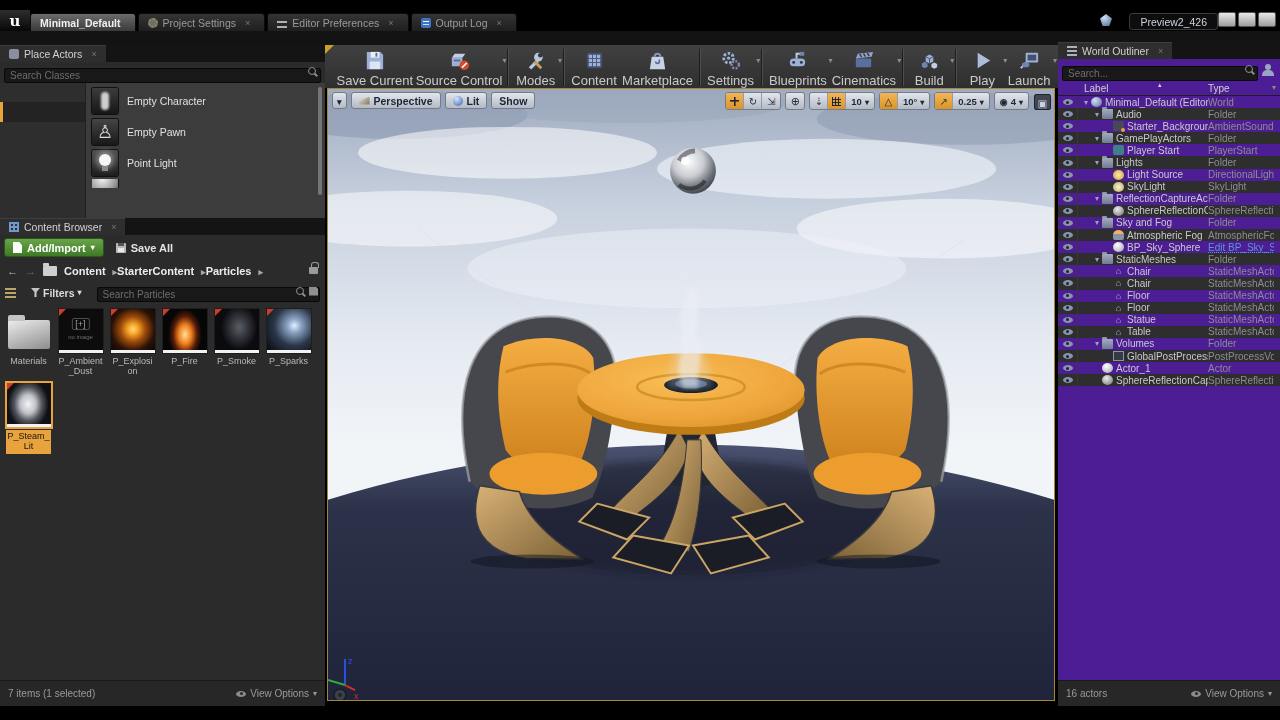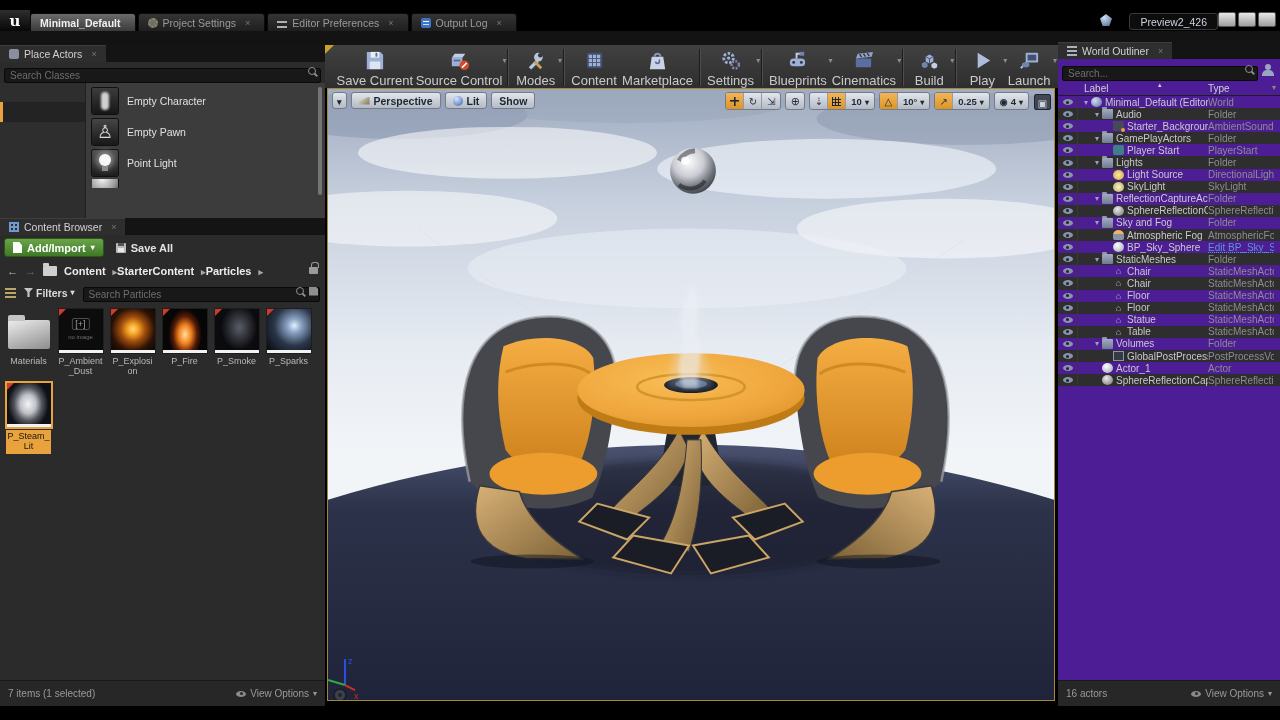--- a/index.html
+++ b/index.html
@@ -76,21 +76,21 @@
 .floppy-ic::after{content:"";position:absolute;left:2px;top:5px;width:6px;height:4px;background:#e8e8e8}
 #cb-nav{position:absolute;left:0;right:0;top:215px;height:21px;display:flex;align-items:center;gap:7px;padding:0 7px;font-size:11px;font-weight:bold;color:#ececec}
 .nav-arrow{font-size:11px;color:#b9b9b9}
 .nav-arrow.dim{color:#6a6a6a}
 .bc-folder{width:14px;height:10px;background:#cfcfcf;border-radius:1px;position:relative}
 .bc-folder::before{content:"";position:absolute;left:0;top:-3px;width:6px;height:3px;background:#cfcfcf;border-radius:1px 1px 0 0}
 .crumb{display:flex;align-items:center;gap:7px}
 .csep::before{content:"\25B8";color:#a8a8a8;font-size:9px}
 .lock{width:9px;height:7px;background:#9a9a9a;border-radius:1px;position:relative;margin-left:auto}
 .lock::before{content:"";position:absolute;left:1.5px;top:-5px;width:6px;height:5px;border:1.5px solid #9a9a9a;border-bottom:none;border-radius:3px 3px 0 0}
-#cb-filter{position:absolute;left:0;right:0;top:238px;height:19px;display:flex;align-items:center;gap:8px;padding:0 5px}
+#cb-filter{position:absolute;left:0;right:0;top:238px;height:19px;display:flex;align-items:center;gap:15px;padding:0 5px}
 .srcs{width:11px;height:10px;background:repeating-linear-gradient(0deg,#b9a66a 0 2px,transparent 2px 4px);flex:none}
 .funnel{width:9px;height:9px;background:#c4c4c4;clip-path:polygon(0 0,100% 0,62% 45%,62% 100%,38% 100%,38% 45%);flex:none}
 #cb-filter .flabel{font-size:10.5px;font-weight:bold;color:#dcdcdc;display:flex;gap:3px;align-items:center}
 #cb-filter .srch{flex:1;position:relative}
 #cb-filter .mag{position:absolute;right:14px;top:3px}
 .disk{width:9px;height:9px;background:#8f8f8f;clip-path:polygon(0 0,75% 0,100% 25%,100% 100%,0 100%);position:absolute;right:2px;top:3px}
 #cb-grid{position:absolute;left:2px;right:2px;top:260px;bottom:24px;display:flex;flex-wrap:wrap;align-content:flex-start;gap:7px;padding:4px}
 .asset{width:45px;display:flex;flex-direction:column;align-items:center}
 .thumb{width:44px;height:44px;background:#0c0c0c;position:relative;box-shadow:0 0 0 1px #1e1e1e}
 .strip{position:absolute;left:0;right:0;bottom:0;height:3px;background:#f2f2f2}

